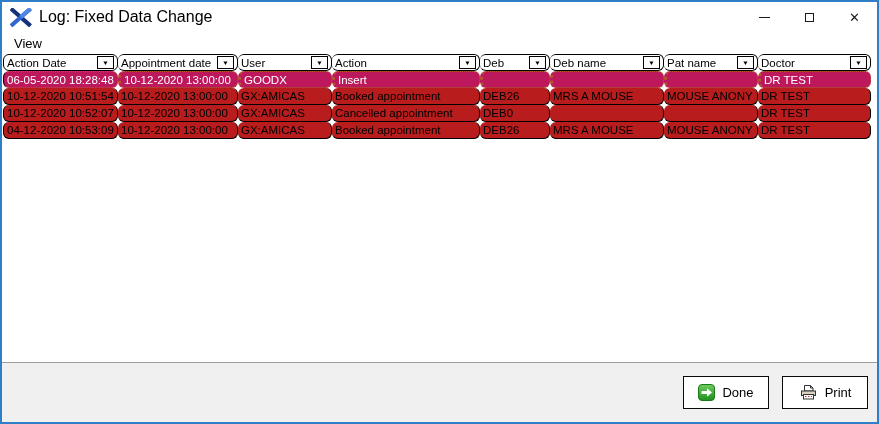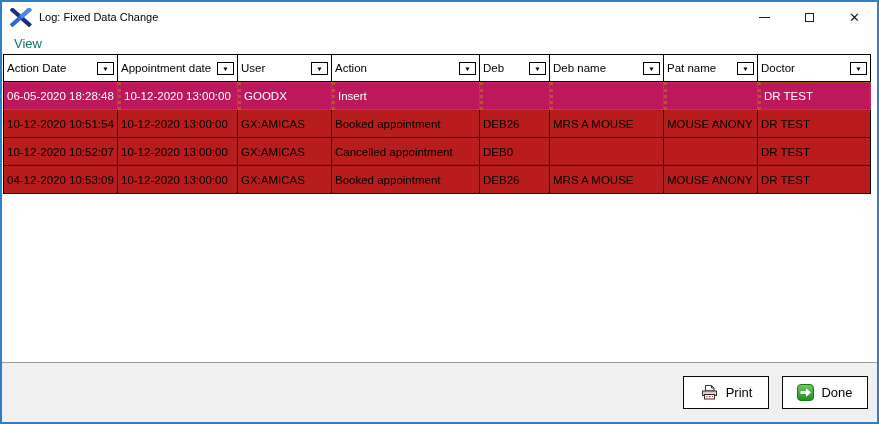--- a/index.html
+++ b/index.html
@@ -14,51 +14,52 @@
     overflow: hidden;
   }
 
   
   .titlebar {
     height: 30px; flex: 0 0 30px;
     display: flex; align-items: center;
     padding-left: 8px; background: #fff;
   }
   .app-logo { width: 22px; height: 19px; margin-right: 7px; flex: 0 0 auto; }
-  .title-text { font-size: 11px; color: #000; white-space: nowrap; }
+  .title-text { font-size: 16px; color: #000; white-space: nowrap; }
   .win-controls { margin-left: auto; display: flex; height: 100%; }
   .win-ctrl {
     width: 45px; height: 100%;
     display: flex; align-items: center; justify-content: center;
     color: #1a1a1a; cursor: default;
   }
   .glyph-min { width: 11px; height: 1px; background: #1a1a1a; display: block; }
   .glyph-max { width: 9px; height: 9px; border: 1px solid #1a1a1a; display: block; }
   .glyph-close { font-size: 13px; line-height: 1; }
 
   
   .menubar {
     height: 22px; flex: 0 0 22px;
     display: flex; align-items: center;
     padding-left: 7px; background: #fff;
   }
-  .menu-item { font-size: 13px; color: #0f766e; padding: 2px 5px; }
+  .menu-item { font-size: 13px; color: #000000; padding: 2px 5px; }
 
   
   .grid-area { flex: 1 1 auto; background: #fff; padding-left: 1px; overflow: hidden; }
   table.grid {
     table-layout: fixed; width: 868px;
     border-collapse: separate; border-spacing: 0;
     font-size: 11.5px; color: #000;
   }
   .grid th, .grid td {
-    height: 28px; padding: 0 3px;
+    height: 17px; padding: 0 3px;
     white-space: nowrap; overflow: hidden;
     text-align: left; font-weight: normal;
     vertical-align: middle;
+    border-radius: 6px;
   }
   .grid th {
     border-top: 1px solid #000; border-bottom: 1px solid #000; border-right: 1px solid #000;
     background: #fff;
   }
   .grid th:first-child { border-left: 1px solid #000; }
   .grid td { border-right: 1px solid #000; border-bottom: 1px solid #000; background: #b91c1c; }
   .grid td:first-child { border-left: 1px solid #000; }
   .hdr-inner { display: flex; align-items: center; justify-content: space-between; }
   .dd-btn {
@@ -238,37 +239,37 @@
           <td>MRS A MOUSE</td>
           <td>MOUSE ANONY</td>
           <td>DR TEST</td>
         </tr>
       </tbody>
     </table>
   </div>
 
   <div class="footer">
     <div class="btn">
-      <svg width="19" height="17" viewBox="0 0 19 17">
-        <path d="M5.5 1.5 h6 l2.5 2.5 v3 h-8.5 z" fill="#ffffff" stroke="#333333" stroke-width="1"></path>
-        <path d="M11.5 1.5 v2.5 h2.5" fill="none" stroke="#333333" stroke-width="1"></path>
-        <rect x="2.5" y="7" width="14" height="4.5" fill="#d9d2c2" stroke="#333333" stroke-width="1"></rect>
-        <rect x="4.5" y="10.5" width="10" height="4.5" fill="#ffffff" stroke="#333333" stroke-width="1"></rect>
-        <line x1="6" y1="12.5" x2="13" y2="12.5" stroke="#cc3333" stroke-width="1" stroke-dasharray="1.5 1.5"></line>
-      </svg>
-      <span>Print</span>
-    </div>
-    <div class="btn">
       <svg width="17" height="17" viewBox="0 0 17 17">
         <defs>
           <linearGradient id="gGreen" x1="0" y1="0" x2="0" y2="1">
             <stop offset="0" stop-color="#72cc60"></stop>
             <stop offset="1" stop-color="#1f8f1f"></stop>
           </linearGradient>
         </defs>
         <rect x="0.5" y="0.5" width="16" height="16" rx="3.5" fill="url(#gGreen)" stroke="#1a7a1a"></rect>
         <path d="M3.5 7 h5.5 V4.2 L14 8.5 L9 12.8 V10 H3.5 z" fill="#ffffff"></path>
       </svg>
       <span>Done</span>
     </div>
+    <div class="btn">
+      <svg width="19" height="17" viewBox="0 0 19 17">
+        <path d="M5.5 1.5 h6 l2.5 2.5 v3 h-8.5 z" fill="#ffffff" stroke="#333333" stroke-width="1"></path>
+        <path d="M11.5 1.5 v2.5 h2.5" fill="none" stroke="#333333" stroke-width="1"></path>
+        <rect x="2.5" y="7" width="14" height="4.5" fill="#d9d2c2" stroke="#333333" stroke-width="1"></rect>
+        <rect x="4.5" y="10.5" width="10" height="4.5" fill="#ffffff" stroke="#333333" stroke-width="1"></rect>
+        <line x1="6" y1="12.5" x2="13" y2="12.5" stroke="#cc3333" stroke-width="1" stroke-dasharray="1.5 1.5"></line>
+      </svg>
+      <span>Print</span>
+    </div>
   </div>
 
 </div>
 
 </body></html>

